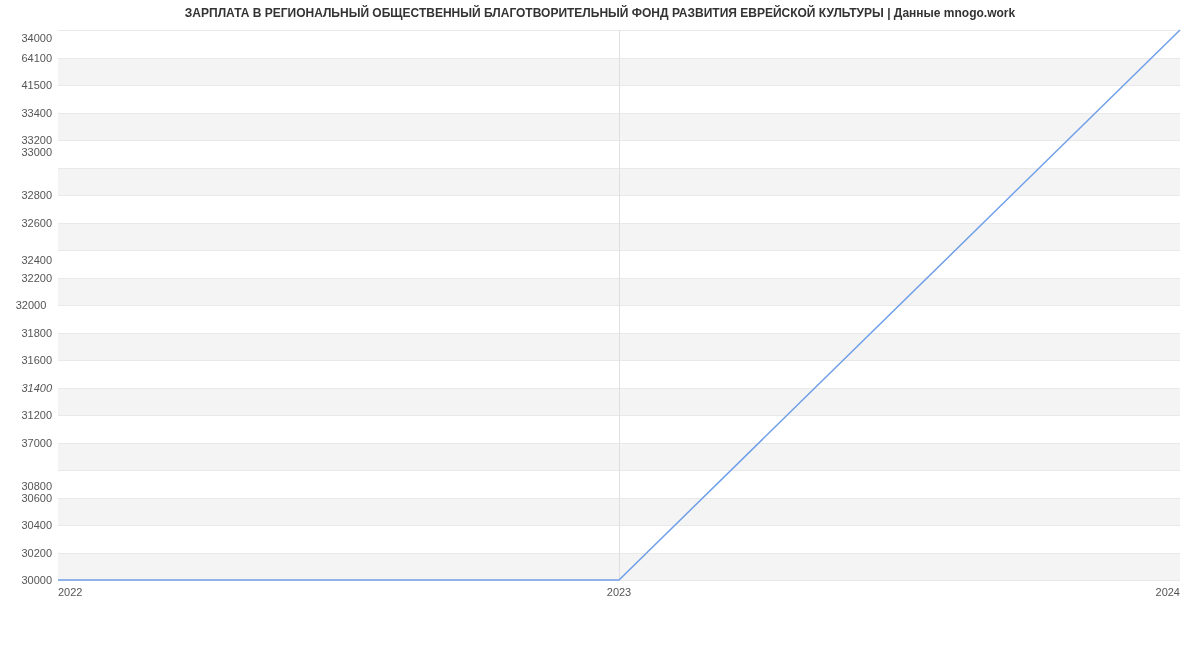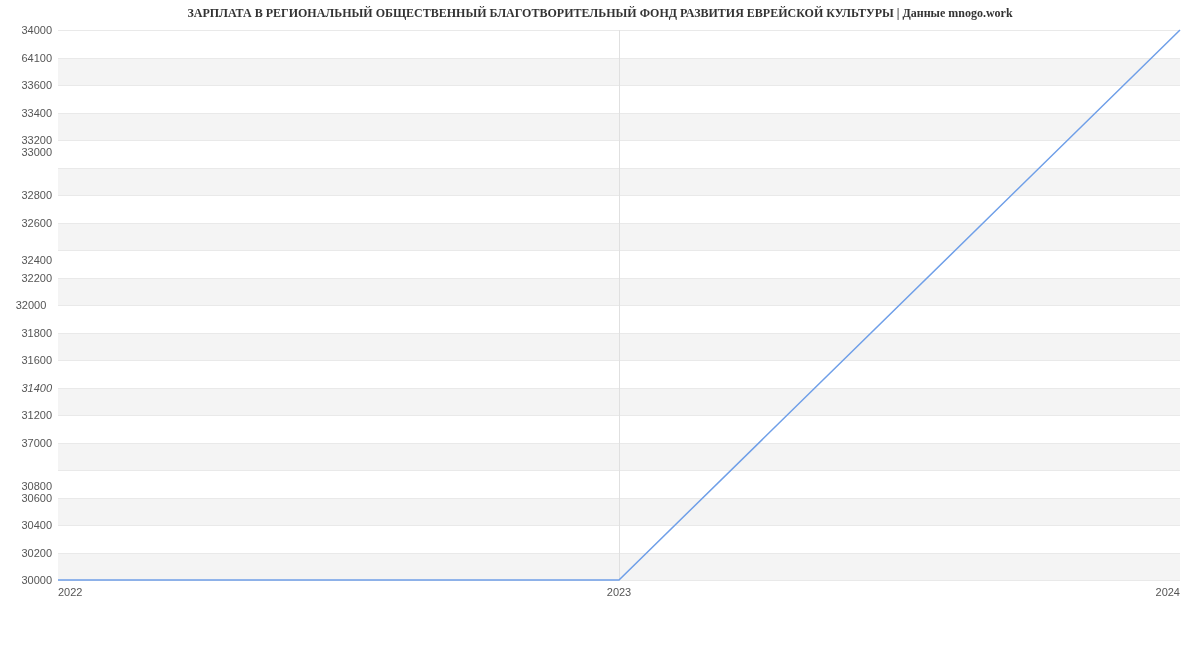--- a/index.html
+++ b/index.html
@@ -19,21 +19,20 @@
   }
   .chart-title {
     position: absolute;
     top: 6px;
     left: 0;
     right: 0;
     text-align: center;
     font-size: 12px;
     font-weight: bold;
     color: #333;
-    font-family: Liberation Serif, serif;
   }
   .plot-area {
     position: absolute;
     left: 58px;
     top: 30px;
     width: 1122px;   
     height: 550px;   
     border-bottom: 1px solid #bfbfbf;
   }
   .gridband {
@@ -141,20 +140,20 @@
       <div class="y-tick-label" style="top: 330px;">31600</div>
       <div class="y-tick-label" style="top: 302.5px;">31800</div>
       <div class="y-tick-label" style="top: 275px; text-align: center;">32000</div>
       <div class="y-tick-label" style="top: 247.5px;">32200</div>
       <div class="y-tick-label" style="top: 230px; text-align: right;">32400</div>
       <div class="y-tick-label" style="top: 192.5px;">32600</div>
       <div class="y-tick-label" style="top: 165px;">32800</div>
       <div class="y-tick-label" style="top: 122px;">33000</div>
       <div class="y-tick-label" style="top: 110px;">33200</div>
       <div class="y-tick-label" style="top: 82.5px;">33400</div>
-      <div class="y-tick-label" style="top: 55px;">33600</div>
+      <div class="y-tick-label" style="top: 55px;">41500</div>
       <div class="y-tick-label" style="top: 27.5px;">64100</div>
-      <div class="y-tick-label" style="top: 0px;">34000</div>
+      <div class="y-tick-label" style="top: 8px;">34000</div>
       <div class="x-tick-label left" style="left: 0px;">2022</div>
       <div class="x-tick-label" style="left: 561px;">2023</div>
       <div class="x-tick-label right" style="left: 1122px;">2024</div>
     </div>
 </div>
 
 </body></html>

